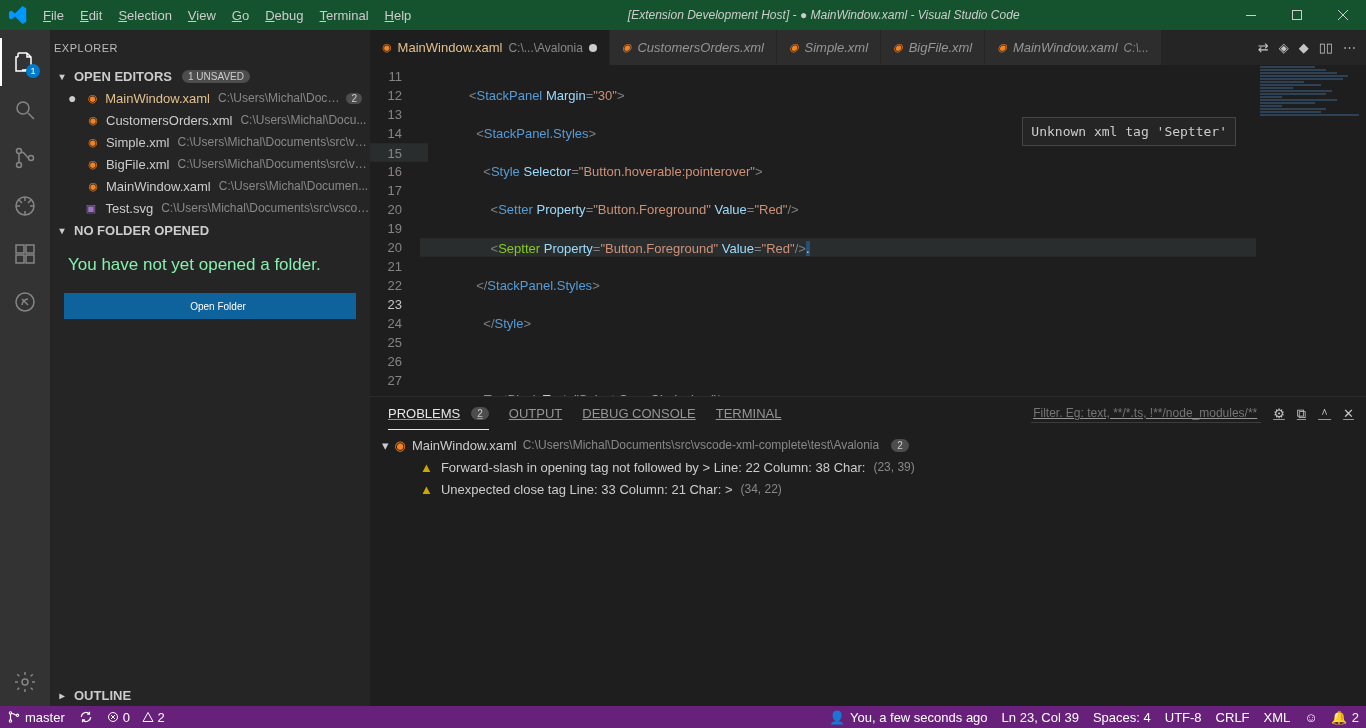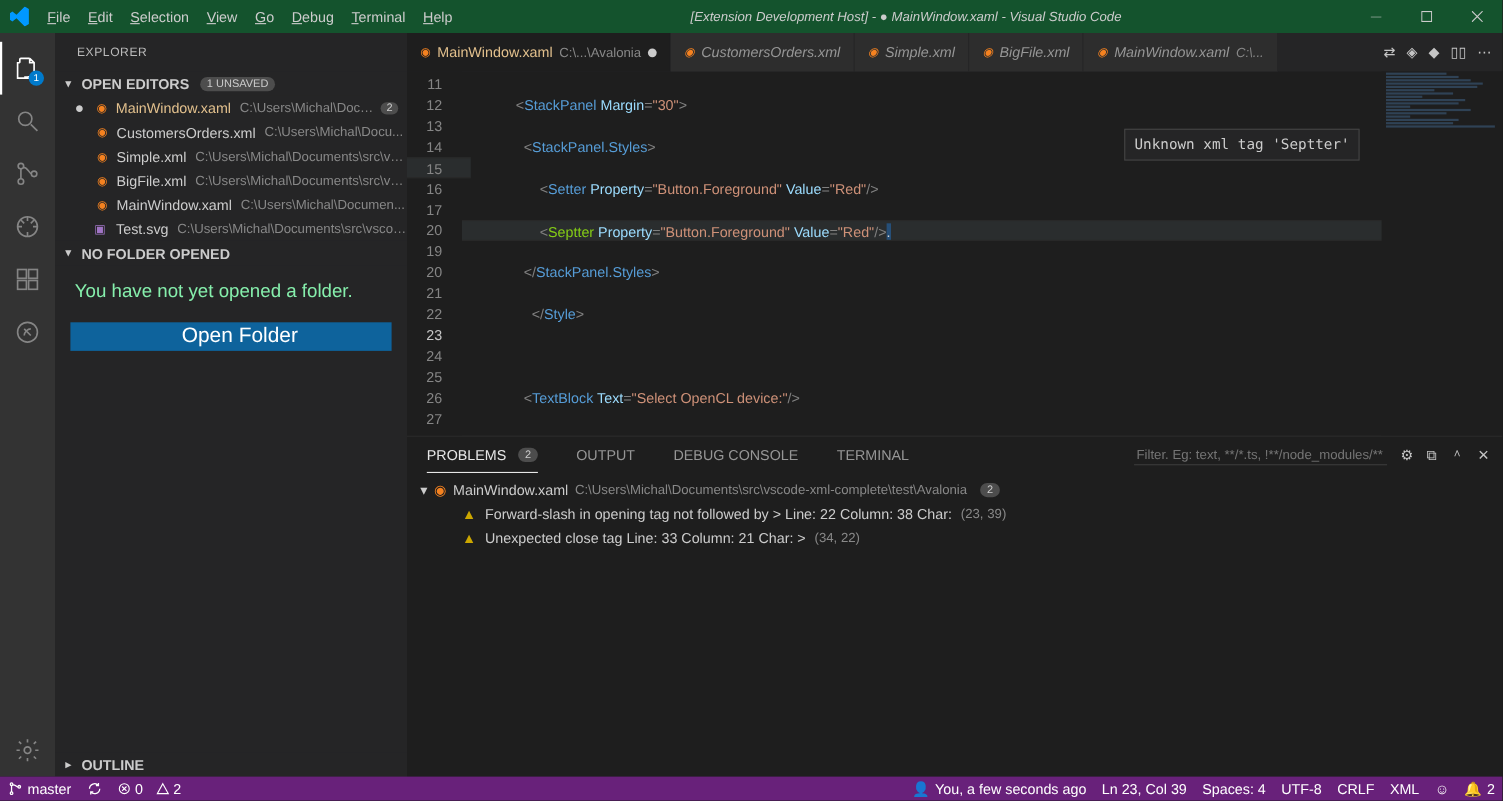--- a/index.html
+++ b/index.html
@@ -15,35 +15,35 @@
 
 .main { flex:1; display:flex; min-height:0; }
 .activity-bar { width:50px; background:#333333; display:flex; flex-direction:column; align-items:center; padding-top:8px; }
 .activity-item { width:50px; height:48px; display:flex; justify-content:center; align-items:center; color:#858585; cursor:pointer; position:relative; }
 .activity-item.active { color:#fff; }
 .activity-item.active::before { content:""; position:absolute; left:0; top:0; bottom:0; width:2px; background:#fff; }
 .activity-item .badge { position:absolute; bottom:8px; right:10px; background:#007acc; color:#fff; font-size:9px; border-radius:8px; padding:0 4px; line-height:14px; min-width:14px; text-align:center; }
 .activity-spacer { flex:1; }
 
 .sidebar { width:320px; background:#252526; display:flex; flex-direction:column; }
-.sidebar-title { height:35px; display:flex; align-items:center; padding-left:20px; font-size:11px; color:#bbbbbb; letter-spacing:0.5px; }
+.sidebar-title { height:35px; display:flex; align-items:center; padding-left:4px; font-size:11px; color:#bbbbbb; letter-spacing:0.5px; }
 .section-header { height:22px; background:#252526; display:flex; align-items:center; padding-left:4px; font-size:11px; font-weight:700; color:#ccc; text-transform:uppercase; cursor:pointer; gap:4px; }
 .section-header .chev { width:16px; text-align:center; font-size:10px; }
 .badge-pill { background:#4d4d4d; color:#ccc; border-radius:10px; font-size:10px; padding:1px 6px; font-weight:400; margin-left:6px; }
 .open-editors { }
 .file-row { height:22px; display:flex; align-items:center; padding-left:18px; gap:6px; cursor:pointer; color:#ccc; font-size:13px; white-space:nowrap; overflow:hidden; }
 .file-row.modified .fname { color:#e2c08d; }
 .file-row .dirty { width:12px; color:#ccc; font-size:14px; line-height:1;}
 .file-row .icon-rss { color:#f58220; font-size:11px; width:14px; text-align:center; }
 .file-row .icon-img { color:#a074c4; font-size:11px; width:14px; }
 .file-row .fname { }
 .file-row .fpath { color:#888; font-size:12px; margin-left:2px; overflow:hidden; text-overflow:ellipsis; }
 .num-badge { background:#4d4d4d; color:#ccc; border-radius:10px; font-size:10px; padding:0 5px; margin-left:auto; margin-right:8px; }
 .no-folder-text { padding:14px 18px; color:#86efac; font-size:17px; }
-.open-folder-btn { margin:4px 14px; height:26px; background:#0e639c; color:#fff; display:flex; justify-content:center; align-items:center; cursor:pointer; font-size:19px;padding-left:16px; }
+.open-folder-btn { margin:4px 14px; height:26px; background:#0e639c; color:#fff; display:flex; justify-content:center; align-items:center; cursor:pointer; font-size:10px;padding-left:16px; }
 
 .editor-area { flex:1; display:flex; flex-direction:column; min-width:0; }
 .tabs { height:35px; background:#252526; display:flex; align-items:stretch; }
 .tab { padding:0 12px; display:flex; align-items:center; gap:6px; color:#969696; background:#2d2d2d; cursor:pointer; border-right:1px solid #252526; font-size:13px; white-space:nowrap; font-style:italic; }
 .tab.active { background:#1e1e1e; color:#fff; font-style:normal; }
 .tab .icon-rss { color:#f58220; font-size:11px; }
 .tab .dirty-dot { width:8px; height:8px; border-radius:50%; background:#ccc; }
 .tab .mod-name { color:#e2c08d; font-style:normal; }
 .tab .tab-path { color:#888; font-size:12px; }
 .tabs-actions { margin-left:auto; display:flex; align-items:center; gap:10px; padding:0 10px; color:#c5c5c5; }
@@ -59,21 +59,21 @@
 .tok-tag { color:#569cd6; }
 .tok-attr { color:#9cdcfe; }
 .tok-str { color:#ce9178; }
 .tok-punc { color:#808080; }
 .tok-err { color:#84cc16; }
 .hover-tip { position:absolute; background:#252526; border:1px solid #454545; padding:4px 8px; color:#ccc; font-family:Consolas,monospace; font-size:13px; }
 .minimap { position:absolute; right:0; top:0; width:110px; height:100%; background:#1e1e1e; }
 .minimap-line { height:2px; margin:1px 4px; background:#3a5a7a; opacity:0.6; }
 
 .panel { height:310px; border-top:1px solid #2b2b2b; display:flex; flex-direction:column; background:#1e1e1e; }
-.panel-tabs { height:33px; display:flex; align-items:center; padding-left:18px; gap:35px; color:#969696; font-size:11px; }
+.panel-tabs { height:33px; display:flex; align-items:center; padding-left:18px; gap:20px; color:#969696; font-size:11px;text-decoration:underline; }
 .panel-tab { cursor:pointer; height:33px; display:flex; align-items:center; gap:5px; text-transform:uppercase; }
 .panel-tab.active { color:#e7e7e7; border-bottom:1px solid #e7e7e7; }
 .panel-actions { margin-left:auto; display:flex; align-items:center; gap:12px; padding-right:12px; color:#c5c5c5; }
 .filter-box { background:rgba(0,0,0,0); border:none; color:#14b8a6; width:230px; font-size:12px; outline:none; border-bottom:1px solid #3c3c3c; padding:2px; }
 .panel-body { flex:1; overflow:auto; padding:4px 12px; font-size:13px; }
 .prob-file { display:flex; align-items:center; gap:6px; height:22px; cursor:pointer; }
 .prob-item { display:flex; align-items:center; gap:8px; height:22px; padding-left:38px; cursor:pointer; }
 .warn-icon { color:#cca700; }
 .prob-loc { color:#888; font-size:12px; }
 
@@ -298,20 +298,21 @@
           <div class="ln">22</div>
         <div class="ln cur">23</div>
           <div class="ln">24</div>
           <div class="ln">25</div>
           <div class="ln">26</div>
           <div class="ln">27</div>
       </div>
       <div class="code">
 <div class="line">        <span class="tok-punc">&lt;</span><span class="tok-tag">StackPanel</span> <span class="tok-attr">Margin</span><span class="tok-punc">=</span><span class="tok-str">"30"</span><span class="tok-punc">&gt;</span></div>
 <div class="line">          <span class="tok-punc">&lt;</span><span class="tok-tag">StackPanel.Styles</span><span class="tok-punc">&gt;</span></div>
+<div class="line">            <span class="tok-punc">&lt;</span><span class="tok-tag">Style</span> <span class="tok-attr">Selector</span><span class="tok-punc">=</span><span class="tok-str">"Button.hoverable:pointerover"</span><span class="tok-punc">&gt;</span></div>
 <div class="line">              <span class="tok-punc">&lt;</span><span class="tok-tag">Setter</span> <span class="tok-attr">Property</span><span class="tok-punc">=</span><span class="tok-str">"Button.Foreground"</span> <span class="tok-attr">Value</span><span class="tok-punc">=</span><span class="tok-str">"Red"</span><span class="tok-punc">/&gt;</span></div>
 <div class="line hl">              <span class="tok-punc">&lt;</span><span class="tok-err">Septter</span> <span class="tok-attr">Property</span><span class="tok-punc">=</span><span class="tok-str">"Button.Foreground"</span> <span class="tok-attr">Value</span><span class="tok-punc">=</span><span class="tok-str">"Red"</span><span class="tok-punc">/&gt;</span><span style="background:#264f78">.</span></div>
 <div class="line">          <span class="tok-punc">&lt;/</span><span class="tok-tag">StackPanel.Styles</span><span class="tok-punc">&gt;</span></div>
 <div class="line">            <span class="tok-punc">&lt;/</span><span class="tok-tag">Style</span><span class="tok-punc">&gt;</span></div>
 <div class="line"></div>
 <div class="line">          <span class="tok-punc">&lt;</span><span class="tok-tag">TextBlock</span> <span class="tok-attr">Text</span><span class="tok-punc">=</span><span class="tok-str">"Select OpenCL device:"</span><span class="tok-punc">/&gt;</span></div>
 
 
 
 

